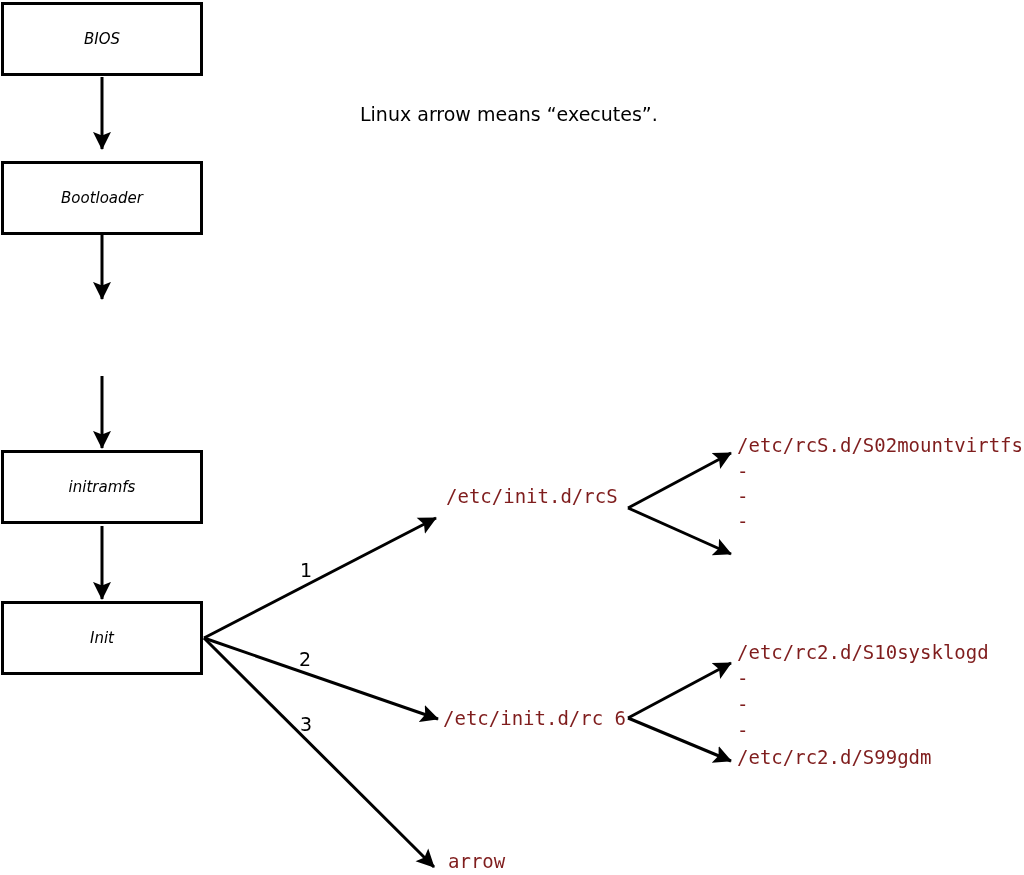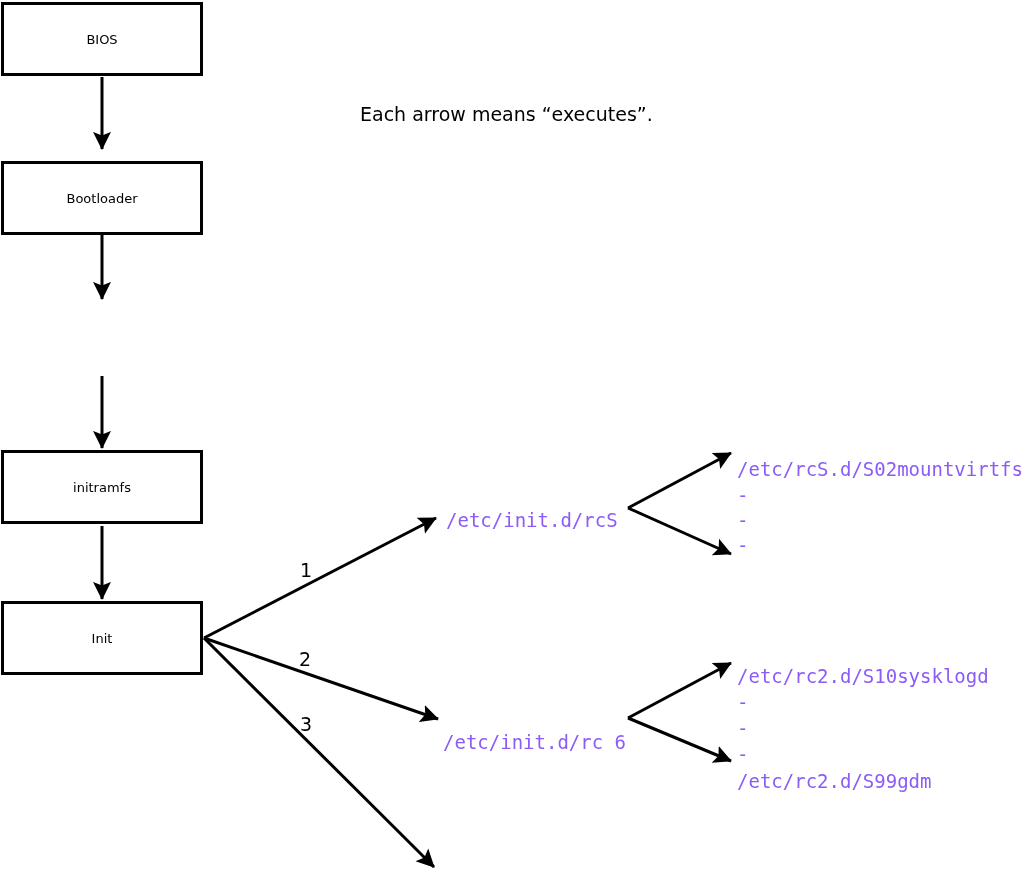--- a/index.html
+++ b/index.html
@@ -30,42 +30,42 @@
     height: 74px;
     box-sizing: border-box;
     border: 3px solid #000000;
     background: #ffffff;
     display: flex;
     align-items: center;
     justify-content: center;
   }
   .box-label {
     font-family: "DejaVu Sans", sans-serif;
-    font-size: 13px;
+    font-size: 15px;
     color: #000000;
     white-space: pre;
+    font-style: italic;
   }
   .sans {
     position: absolute;
     font-family: "DejaVu Sans", sans-serif;
     font-size: 19px;
     line-height: 1;
     color: #000000;
     white-space: pre;
     transform: translateY(-50%);
   }
   .mono {
     position: absolute;
     font-family: "DejaVu Sans Mono", monospace;
     font-size: 19px;
     line-height: 1;
-    color: #8b5cf6;
+    color: #7f1d1d;
     white-space: pre;
     transform: translateY(-50%);
-    margin-top: 24px;
   }
 </style>
 </head>
 <body>
 
 <div class="canvas">
 
   <svg class="wires" viewBox="0 0 1024 875" xmlns="http://www.w3.org/2000/svg">
     <defs>
       <marker id="arr" viewBox="0 0 10 10" refX="9.5" refY="5" markerWidth="6" markerHeight="7" orient="auto-start-reverse" markerUnits="strokeWidth">
@@ -95,21 +95,21 @@
   <div class="box" style="top:161px">
     <span class="box-label">Bootloader</span>
   </div>
   <div class="box" style="top:450px">
     <span class="box-label">initramfs</span>
   </div>
   <div class="box" style="top:601px">
     <span class="box-label">Init</span>
   </div>
 
-  <div class="sans" style="left:360px; top:114px">Each arrow means “executes”.</div>
+  <div class="sans" style="left:360px; top:114px">Linux arrow means “executes”.</div>
 
   <div class="sans" style="left:300px; top:570px">1</div>
   <div class="sans" style="left:299px; top:659px">2</div>
   <div class="sans" style="left:300px; top:724px">3</div>
 
   <div class="mono" style="left:446px; top:496px">/etc/init.d/rcS</div>
   <div class="mono" style="left:737px; top:445px">/etc/rcS.d/S02mountvirtfs</div>
   <div class="mono" style="left:737px; top:471px">-</div>
   <div class="mono" style="left:737px; top:496px">-</div>
   <div class="mono" style="left:737px; top:521px">-</div>

